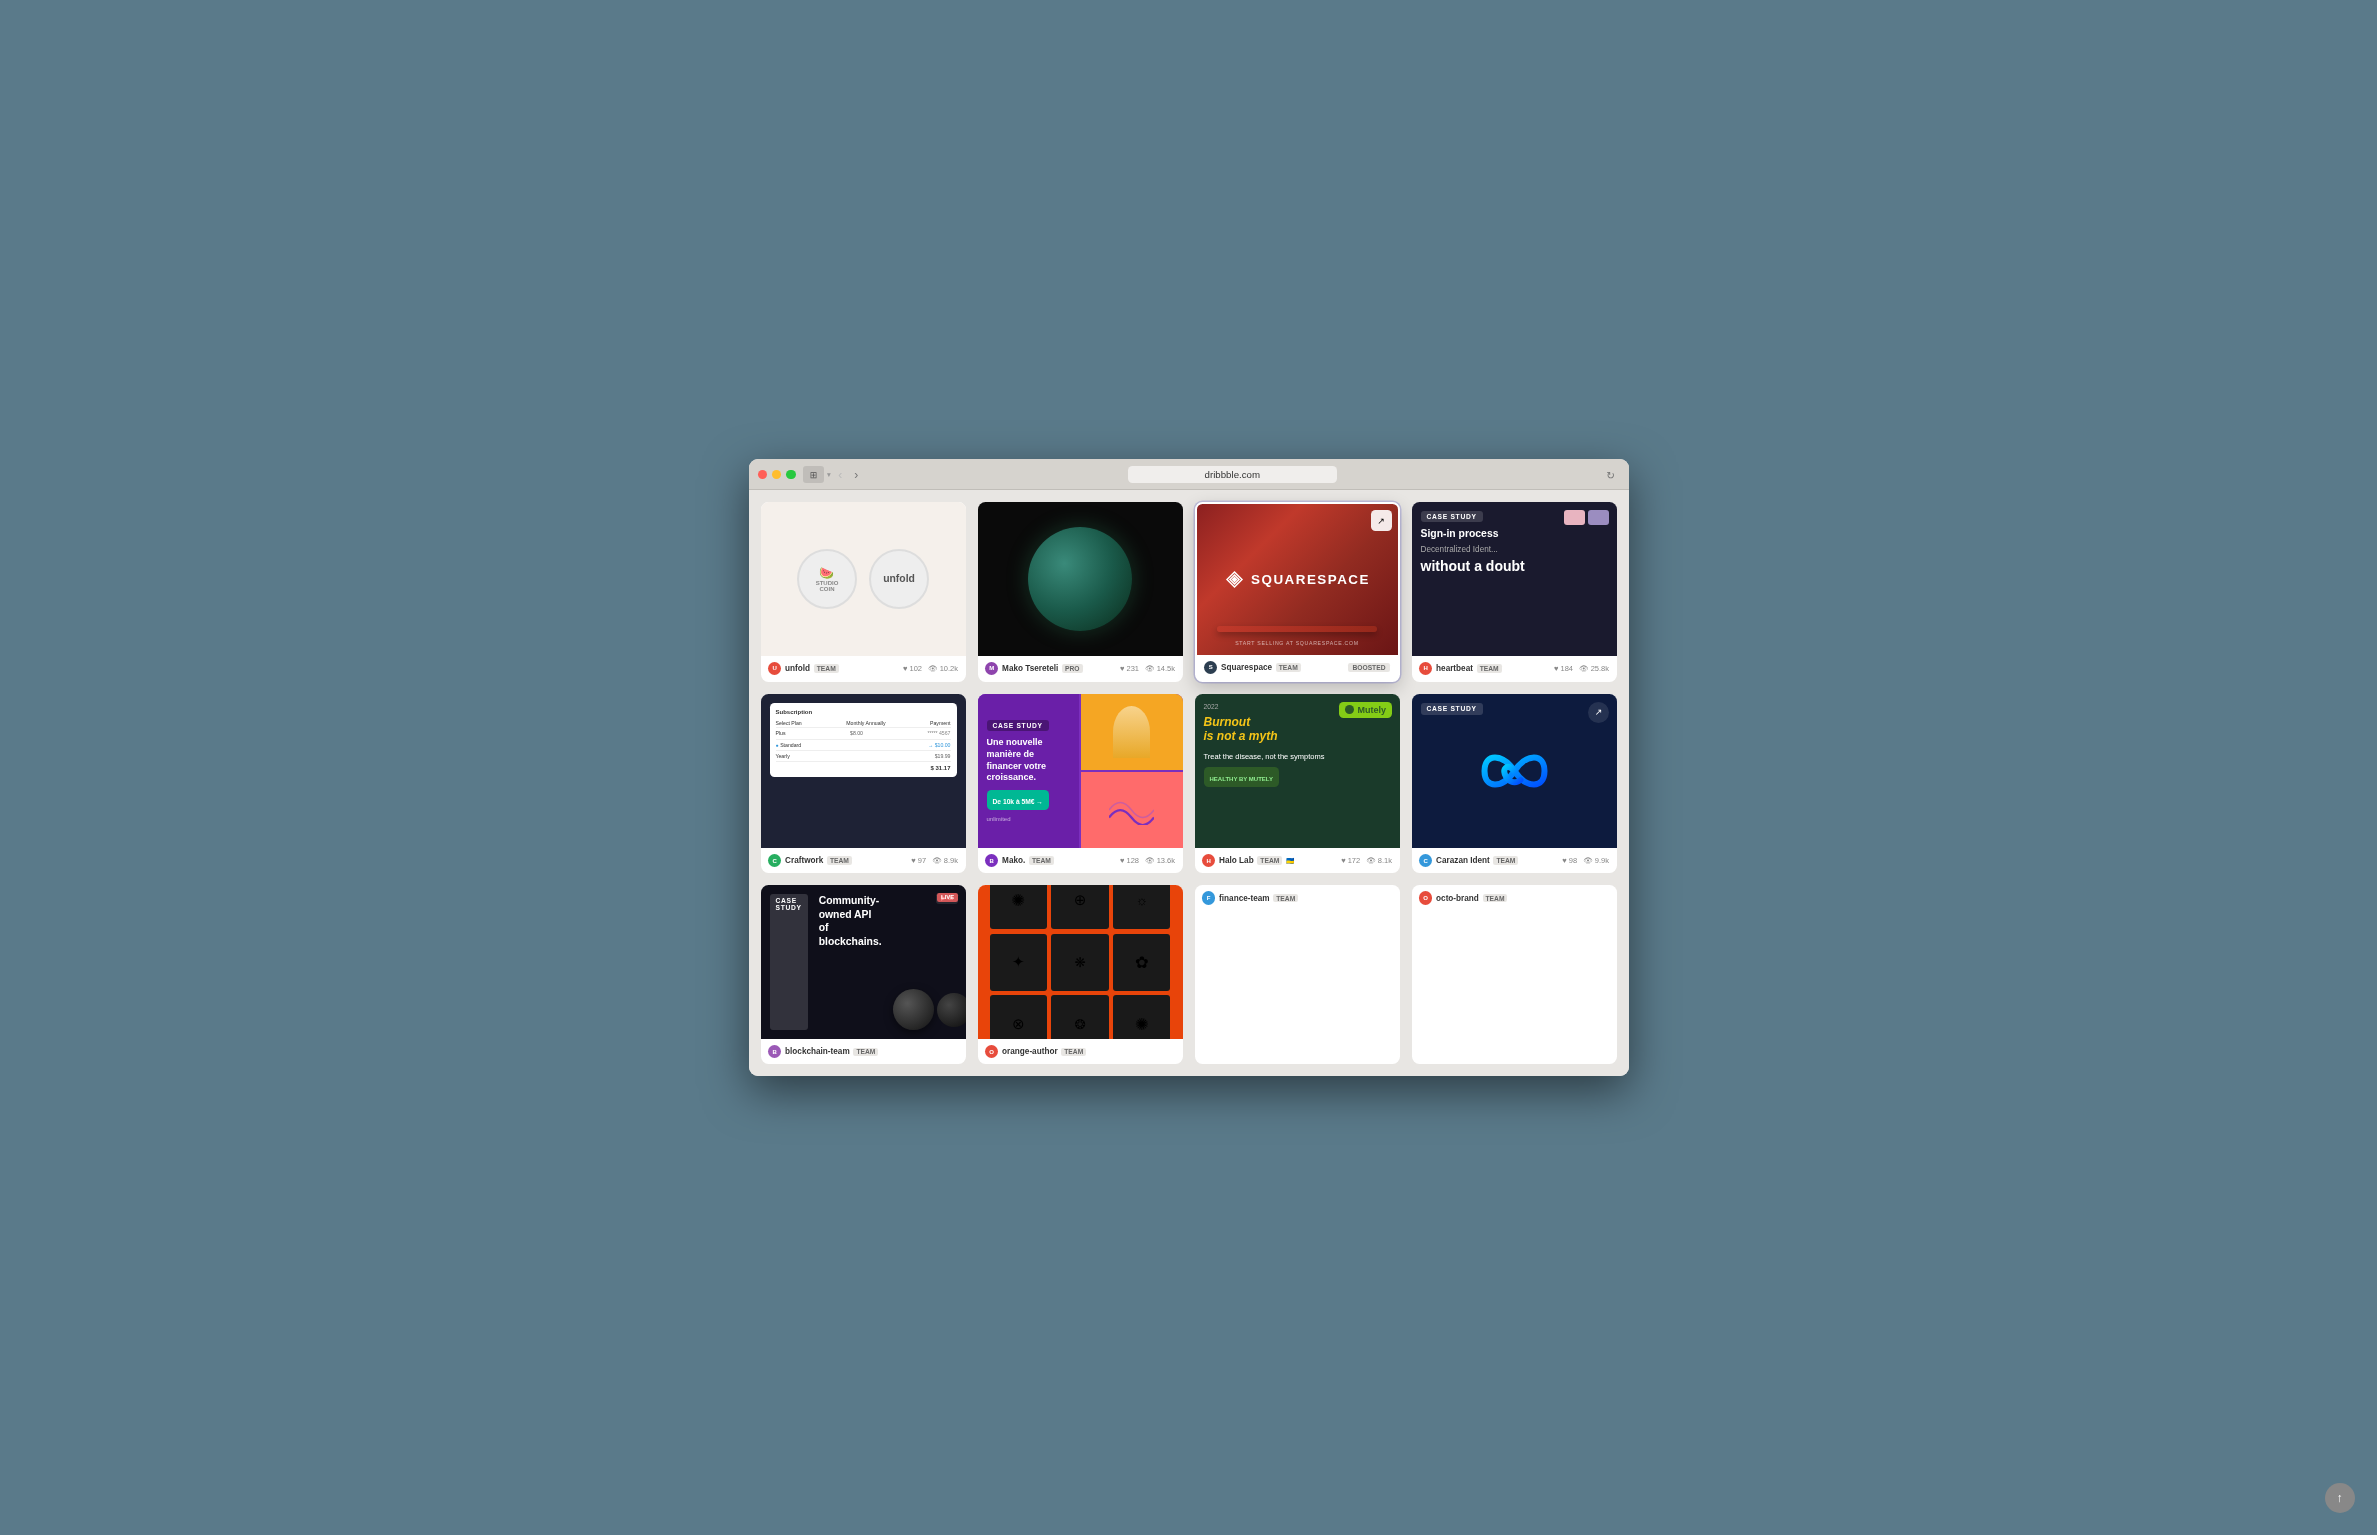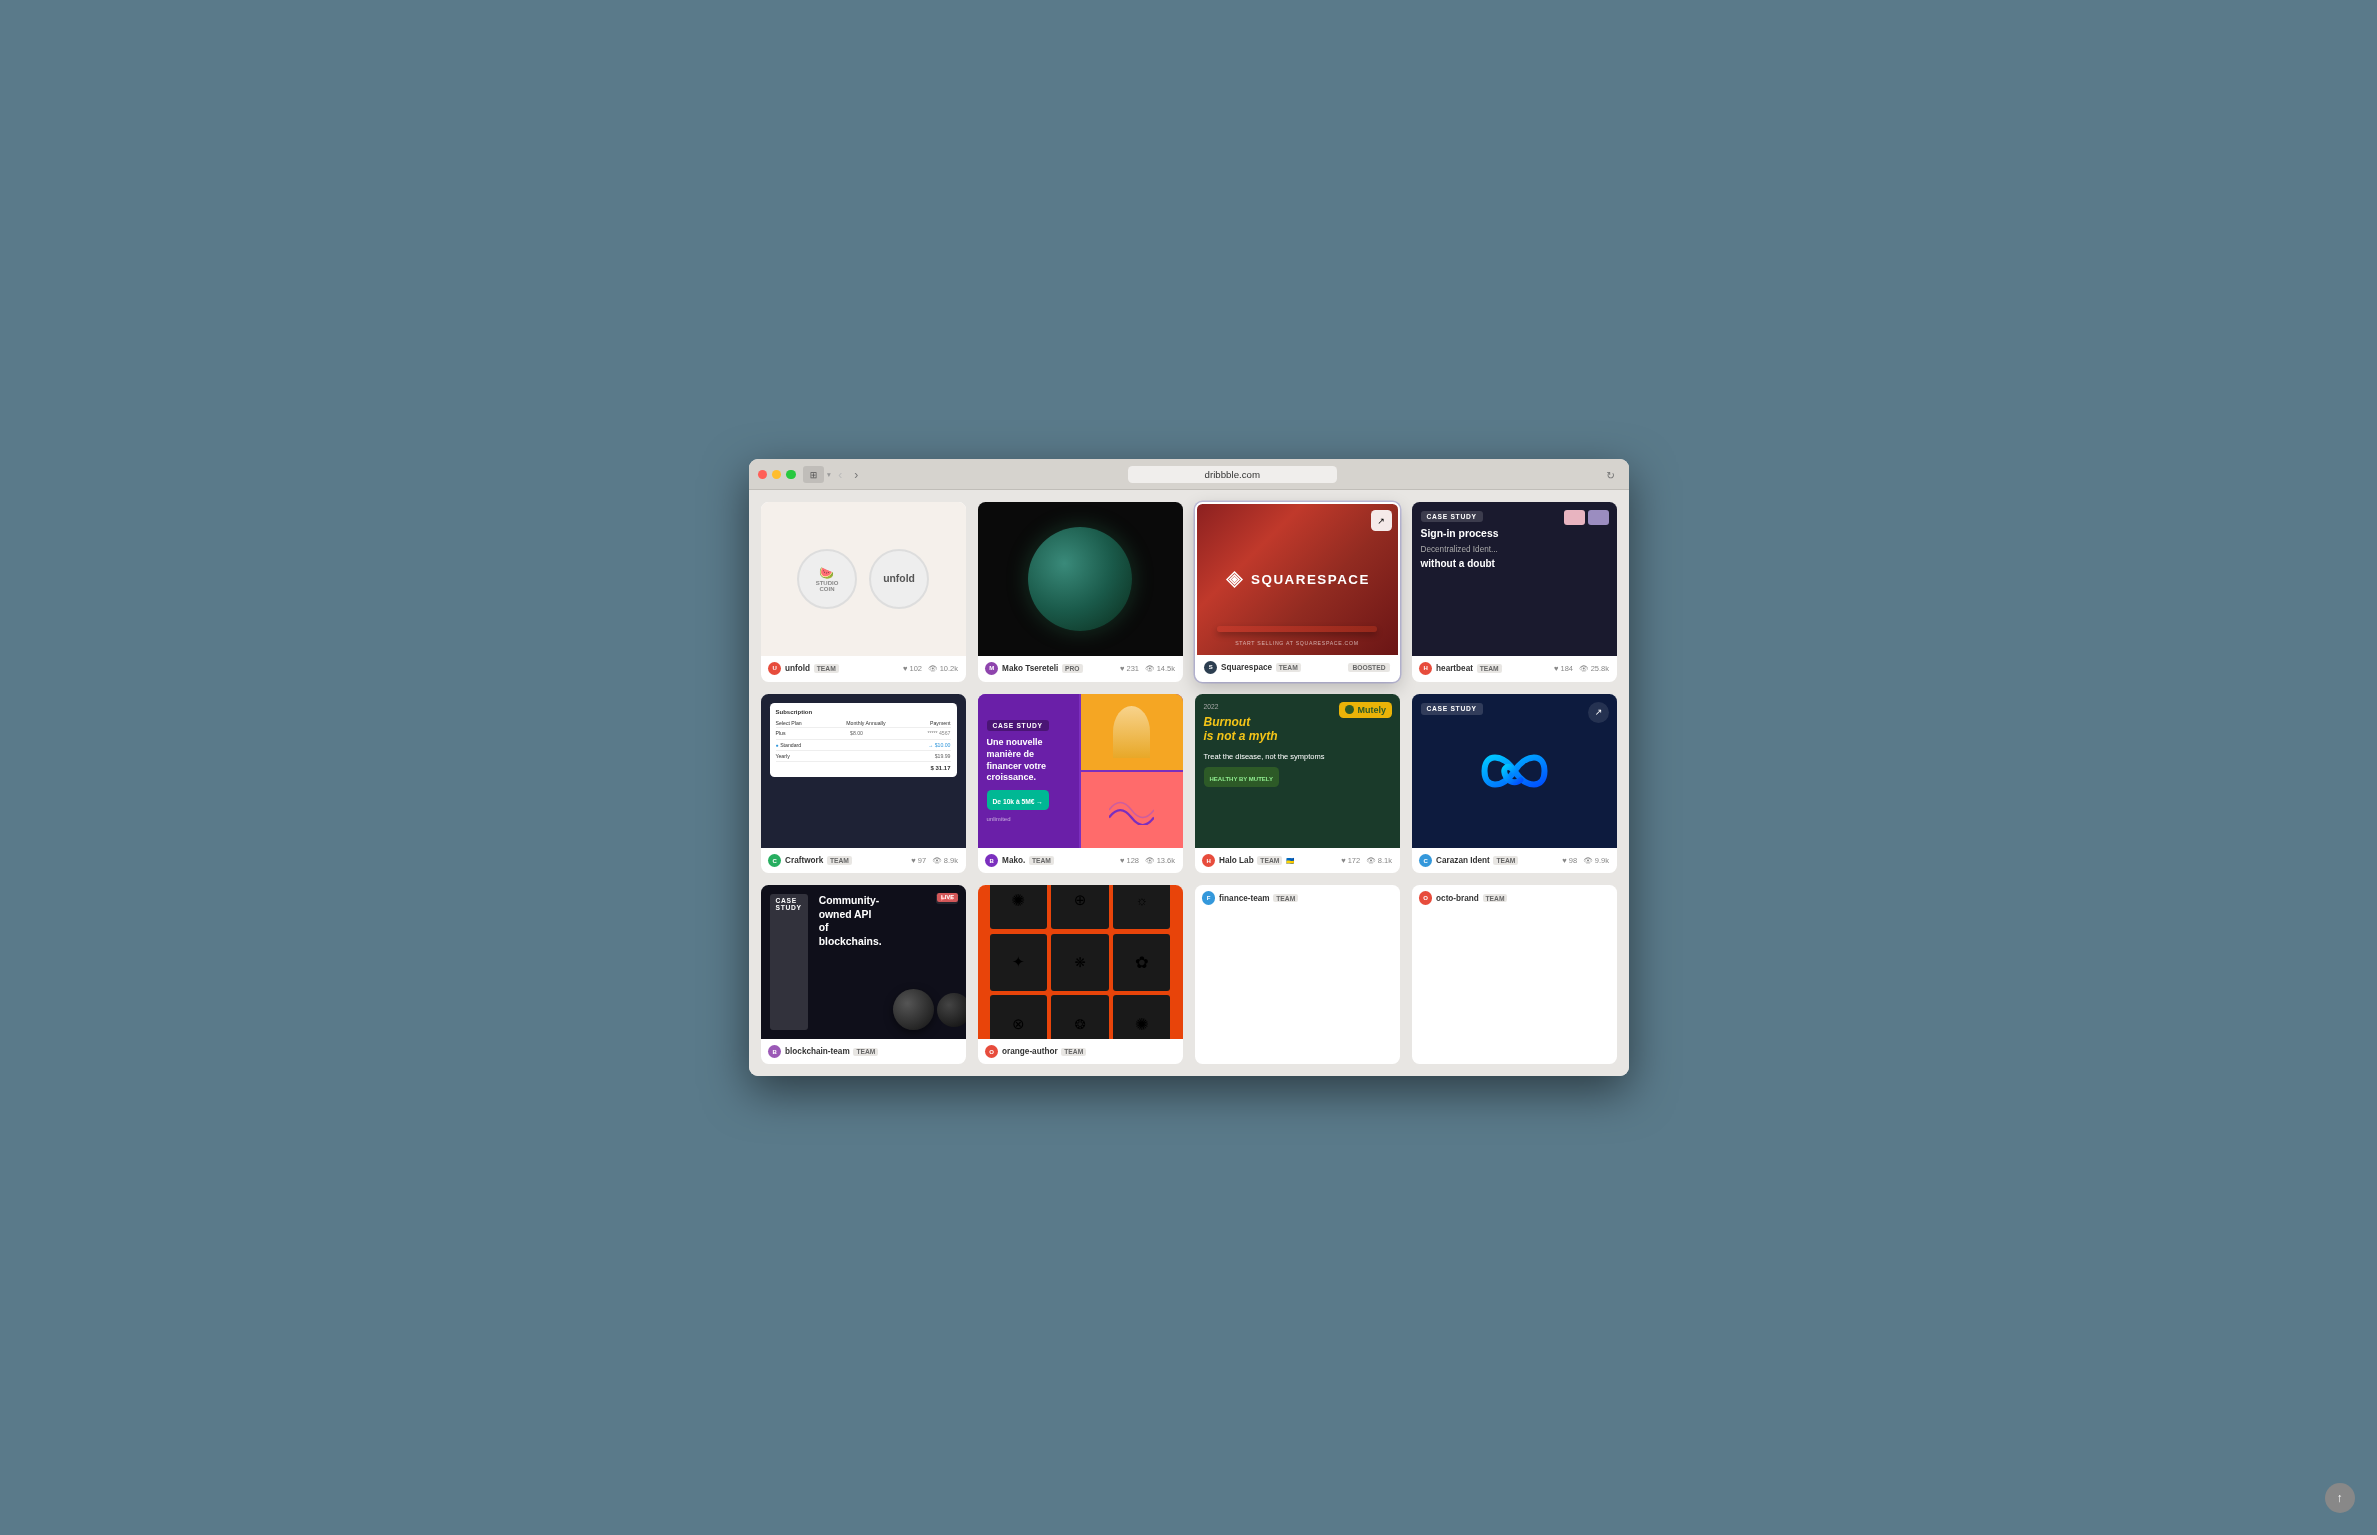--- a/index.html
+++ b/index.html
@@ -376,21 +376,21 @@
       font-size: 12px;
       font-weight: 700;
       font-style: italic;
       line-height: 1.2;
     }
 
     .mutely-badge {
       position: absolute;
       top: 7.5px;
       right: 7.5px;
-      background: #eab308;
+      background: #84cc16;
       border-radius: 4.5px;
       padding: 3px 6px;
       display: flex;
       align-items: center;
       gap: 3px;
     }
 
     .mutely-text {
       font-size: 9px;
       font-weight: 700;
@@ -675,21 +675,21 @@
             <span class="boosted-badge">BOOSTED</span>
           </div>
         </div>
       </div>
 
       <div class="card">
         <div class="card-thumb thumb-heartbeat">
           <span class="case-study-badge">CASE STUDY</span>
           <div class="heartbeat-title">Sign-in process</div>
           <div class="heartbeat-subtitle">Decentralized Ident...</div>
-          <div style="color:white;font-size:10px;font-weight:600;">without a doubt</div>
+          <div style="color:white;font-size:14px;font-weight:600;">without a doubt</div>
           <div style="position:absolute;top:7.5px;right:7.5px;display:flex;gap:3px;">
             <div style="background:#e8b4c0;width:21px;height:15px;border-radius:3px;"></div>
             <div style="background:#9b8dc0;width:21px;height:15px;border-radius:3px;"></div>
           </div>
         </div>
         <div class="card-footer">
           <div class="card-footer-inner">
             <div class="avatar-dot" style="background:#e74c3c;">H</div>
             <span class="author-name">heartbeat</span>
             <span class="team-badge">TEAM</span>

